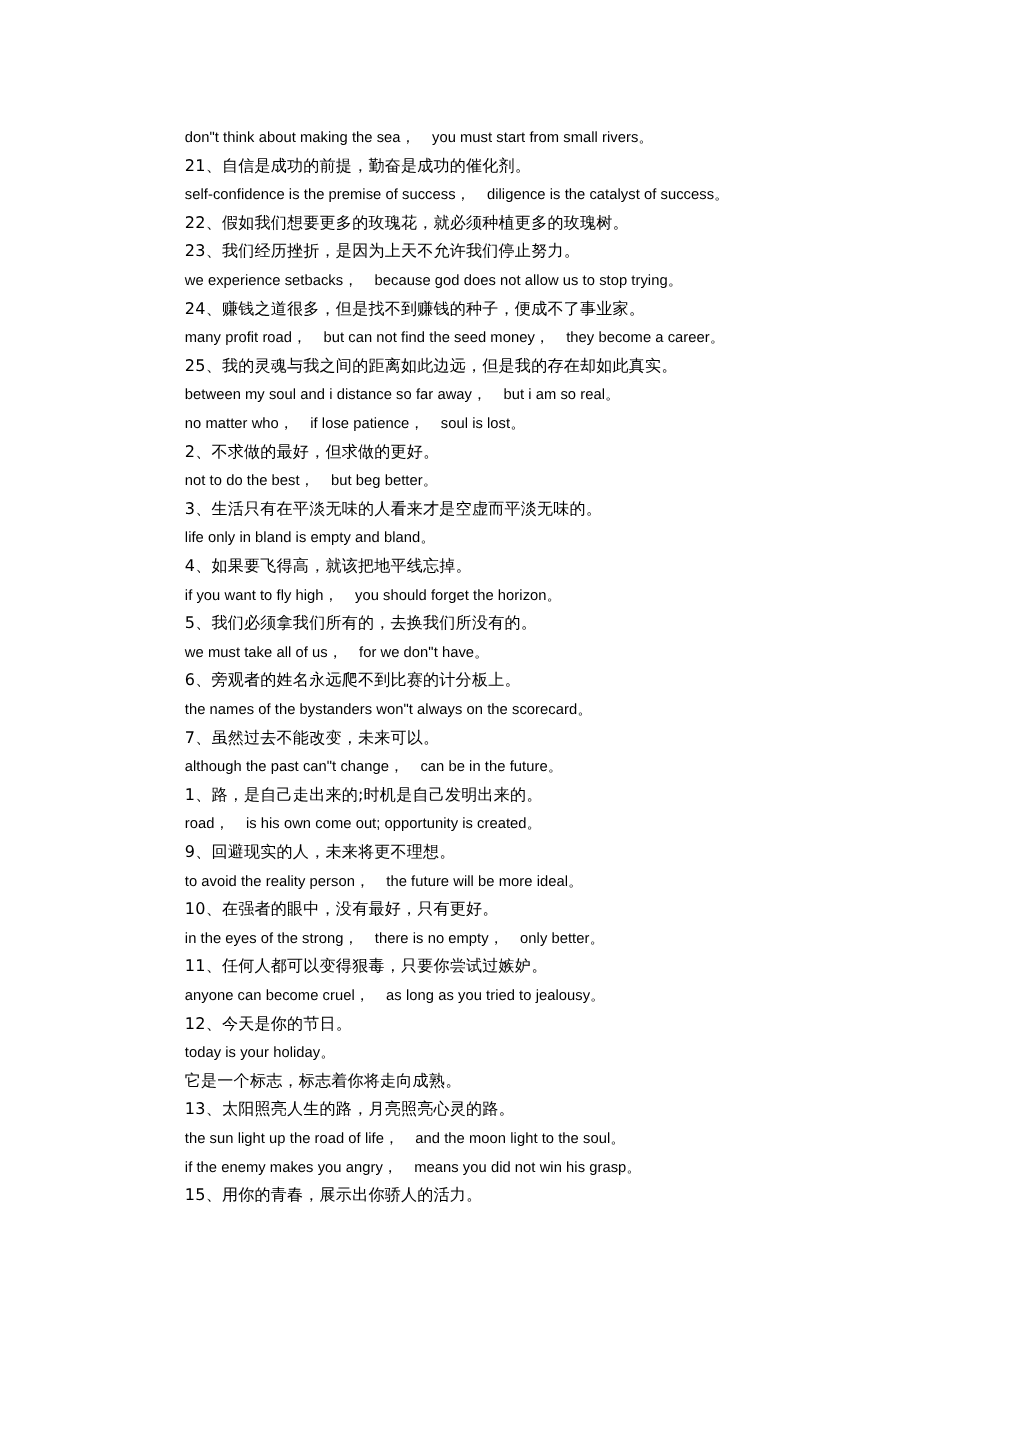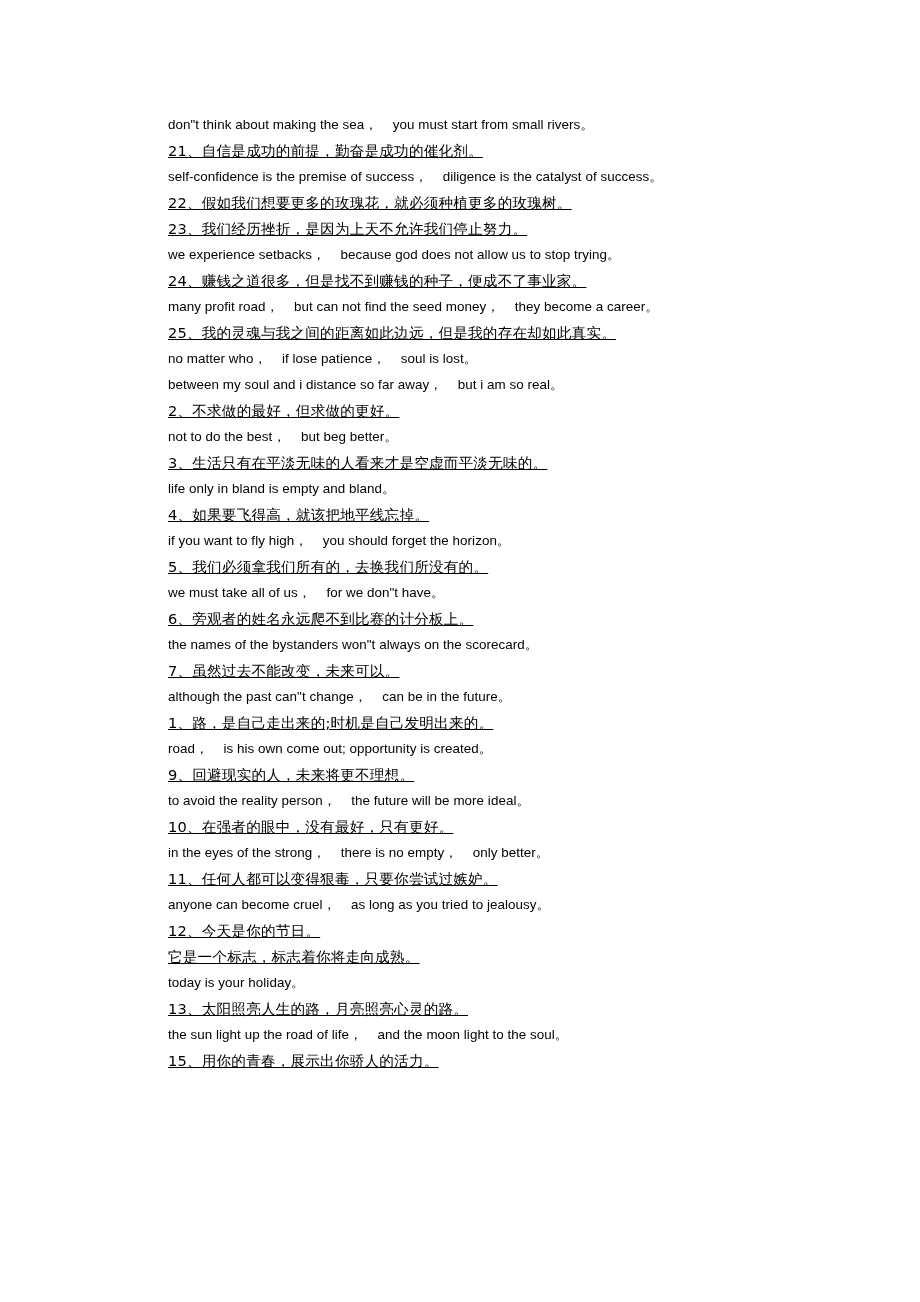--- a/index.html
+++ b/index.html
@@ -34,21 +34,20 @@
     height: 26px;
     white-space: pre;
     letter-spacing: 0.05px;
     color: #000000;
   }
   
   .line.cjk {
     font-family: "DejaVu Sans", "Liberation Sans", sans-serif;
     font-size: 14.6px;
     letter-spacing: 0.2px;
-    text-decoration: underline;
   }
   
   .line.latin {
     font-family: "Liberation Sans", "DejaVu Sans", sans-serif;
     font-size: 13.4px;
   }
 </style>
 </head>
 <body>
 
@@ -56,22 +55,22 @@
   <div id="doc-body">
       <span class="line latin">don"t think about making the sea，    you must start from small rivers。</span>
       <span class="line cjk">21、自信是成功的前提，勤奋是成功的催化剂。</span>
       <span class="line latin">self-confidence is the premise of success，    diligence is the catalyst of success。</span>
       <span class="line cjk">22、假如我们想要更多的玫瑰花，就必须种植更多的玫瑰树。</span>
       <span class="line cjk">23、我们经历挫折，是因为上天不允许我们停止努力。</span>
       <span class="line latin">we experience setbacks，    because god does not allow us to stop trying。</span>
       <span class="line cjk">24、赚钱之道很多，但是找不到赚钱的种子，便成不了事业家。</span>
       <span class="line latin">many profit road，    but can not find the seed money，    they become a career。</span>
       <span class="line cjk">25、我的灵魂与我之间的距离如此边远，但是我的存在却如此真实。</span>
+      <span class="line latin">between my soul and i distance so far away，    but i am so real。</span>
       <span class="line latin">no matter who，    if lose patience，    soul is lost。</span>
-      <span class="line latin">between my soul and i distance so far away，    but i am so real。</span>
       <span class="line cjk">2、不求做的最好，但求做的更好。</span>
       <span class="line latin">not to do the best，    but beg better。</span>
       <span class="line cjk">3、生活只有在平淡无味的人看来才是空虚而平淡无味的。</span>
       <span class="line latin">life only in bland is empty and bland。</span>
       <span class="line cjk">4、如果要飞得高，就该把地平线忘掉。</span>
       <span class="line latin">if you want to fly high，    you should forget the horizon。</span>
       <span class="line cjk">5、我们必须拿我们所有的，去换我们所没有的。</span>
       <span class="line latin">we must take all of us，    for we don"t have。</span>
       <span class="line cjk">6、旁观者的姓名永远爬不到比赛的计分板上。</span>
       <span class="line latin">the names of the bystanders won"t always on the scorecard。</span>
@@ -79,19 +78,20 @@
       <span class="line latin">although the past can"t change，    can be in the future。</span>
       <span class="line cjk">1、路，是自己走出来的;时机是自己发明出来的。</span>
       <span class="line latin">road，    is his own come out; opportunity is created。</span>
       <span class="line cjk">9、回避现实的人，未来将更不理想。</span>
       <span class="line latin">to avoid the reality person，    the future will be more ideal。</span>
       <span class="line cjk">10、在强者的眼中，没有最好，只有更好。</span>
       <span class="line latin">in the eyes of the strong，    there is no empty，    only better。</span>
       <span class="line cjk">11、任何人都可以变得狠毒，只要你尝试过嫉妒。</span>
       <span class="line latin">anyone can become cruel，    as long as you tried to jealousy。</span>
       <span class="line cjk">12、今天是你的节日。</span>
+      <span class="line latin">today is your holiday。</span>
       <span class="line cjk">它是一个标志，标志着你将走向成熟。</span>
-      <span class="line latin">today is your holiday。</span>
       <span class="line cjk">13、太阳照亮人生的路，月亮照亮心灵的路。</span>
       <span class="line latin">the sun light up the road of life，    and the moon light to the soul。</span>
+      <span class="line latin">if the enemy makes you angry，    means you did not win his grasp。</span>
       <span class="line cjk">15、用你的青春，展示出你骄人的活力。</span>
     </div>
 </div>
 
 </body></html>

